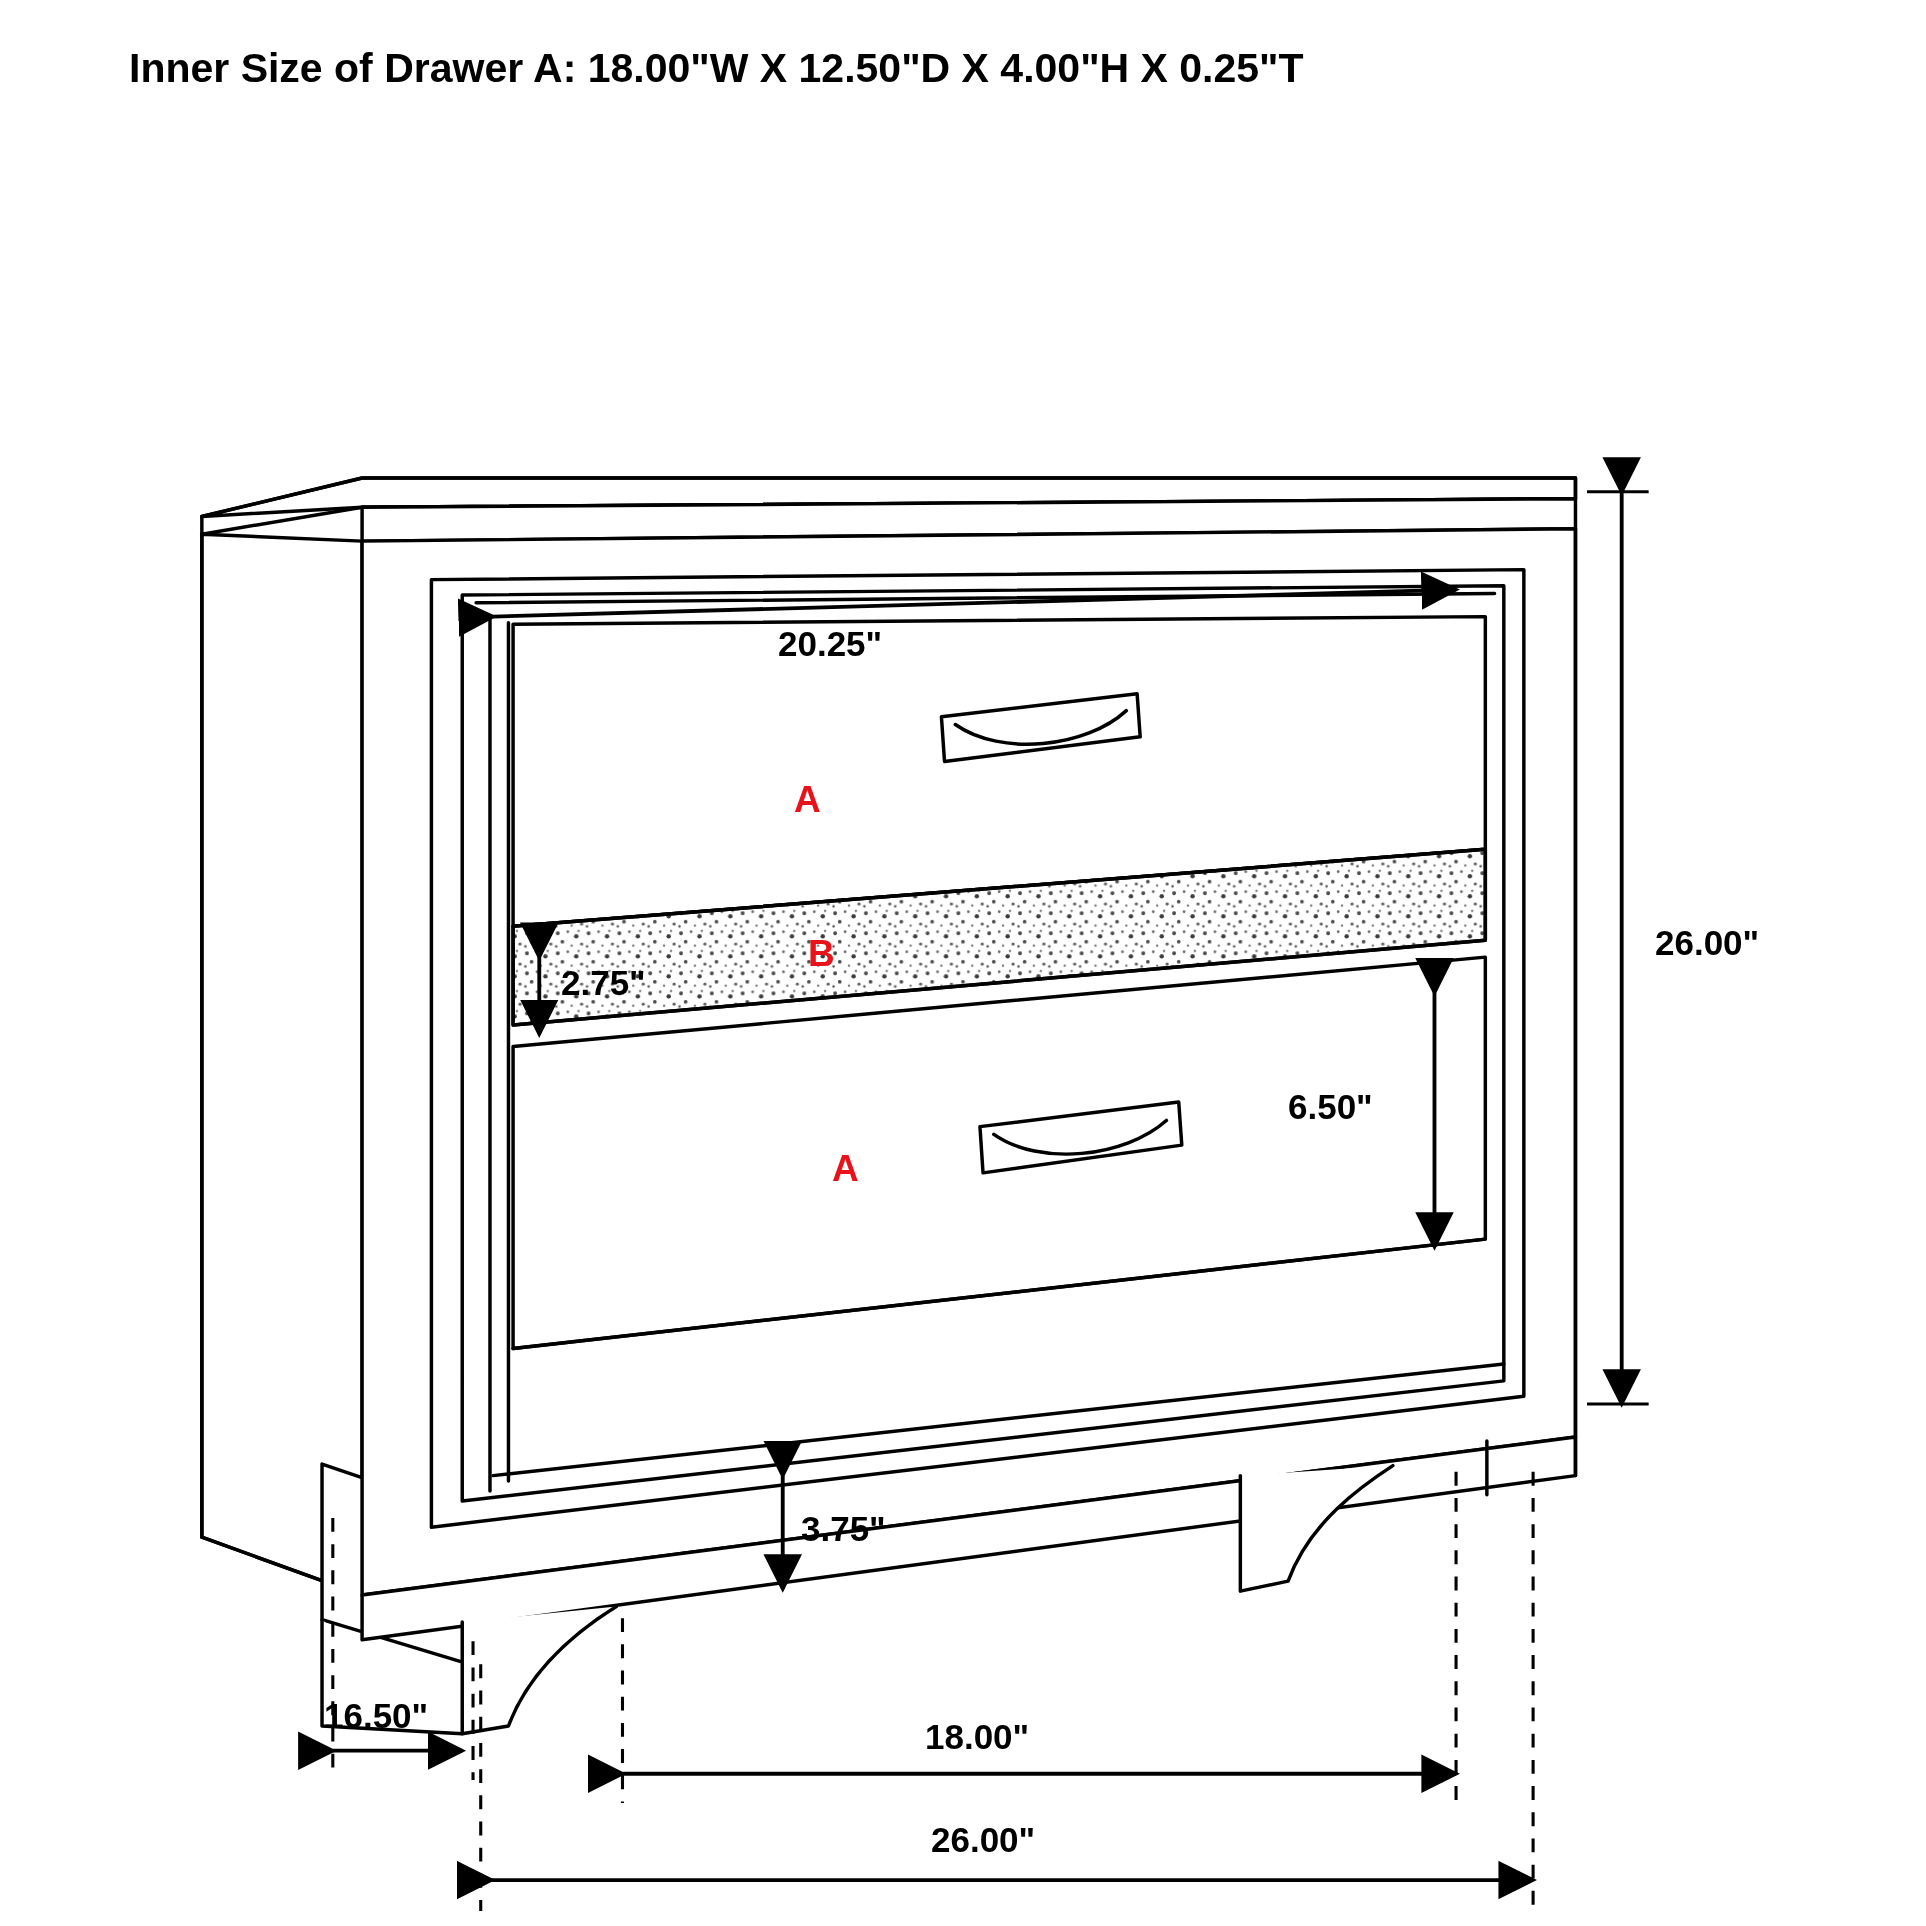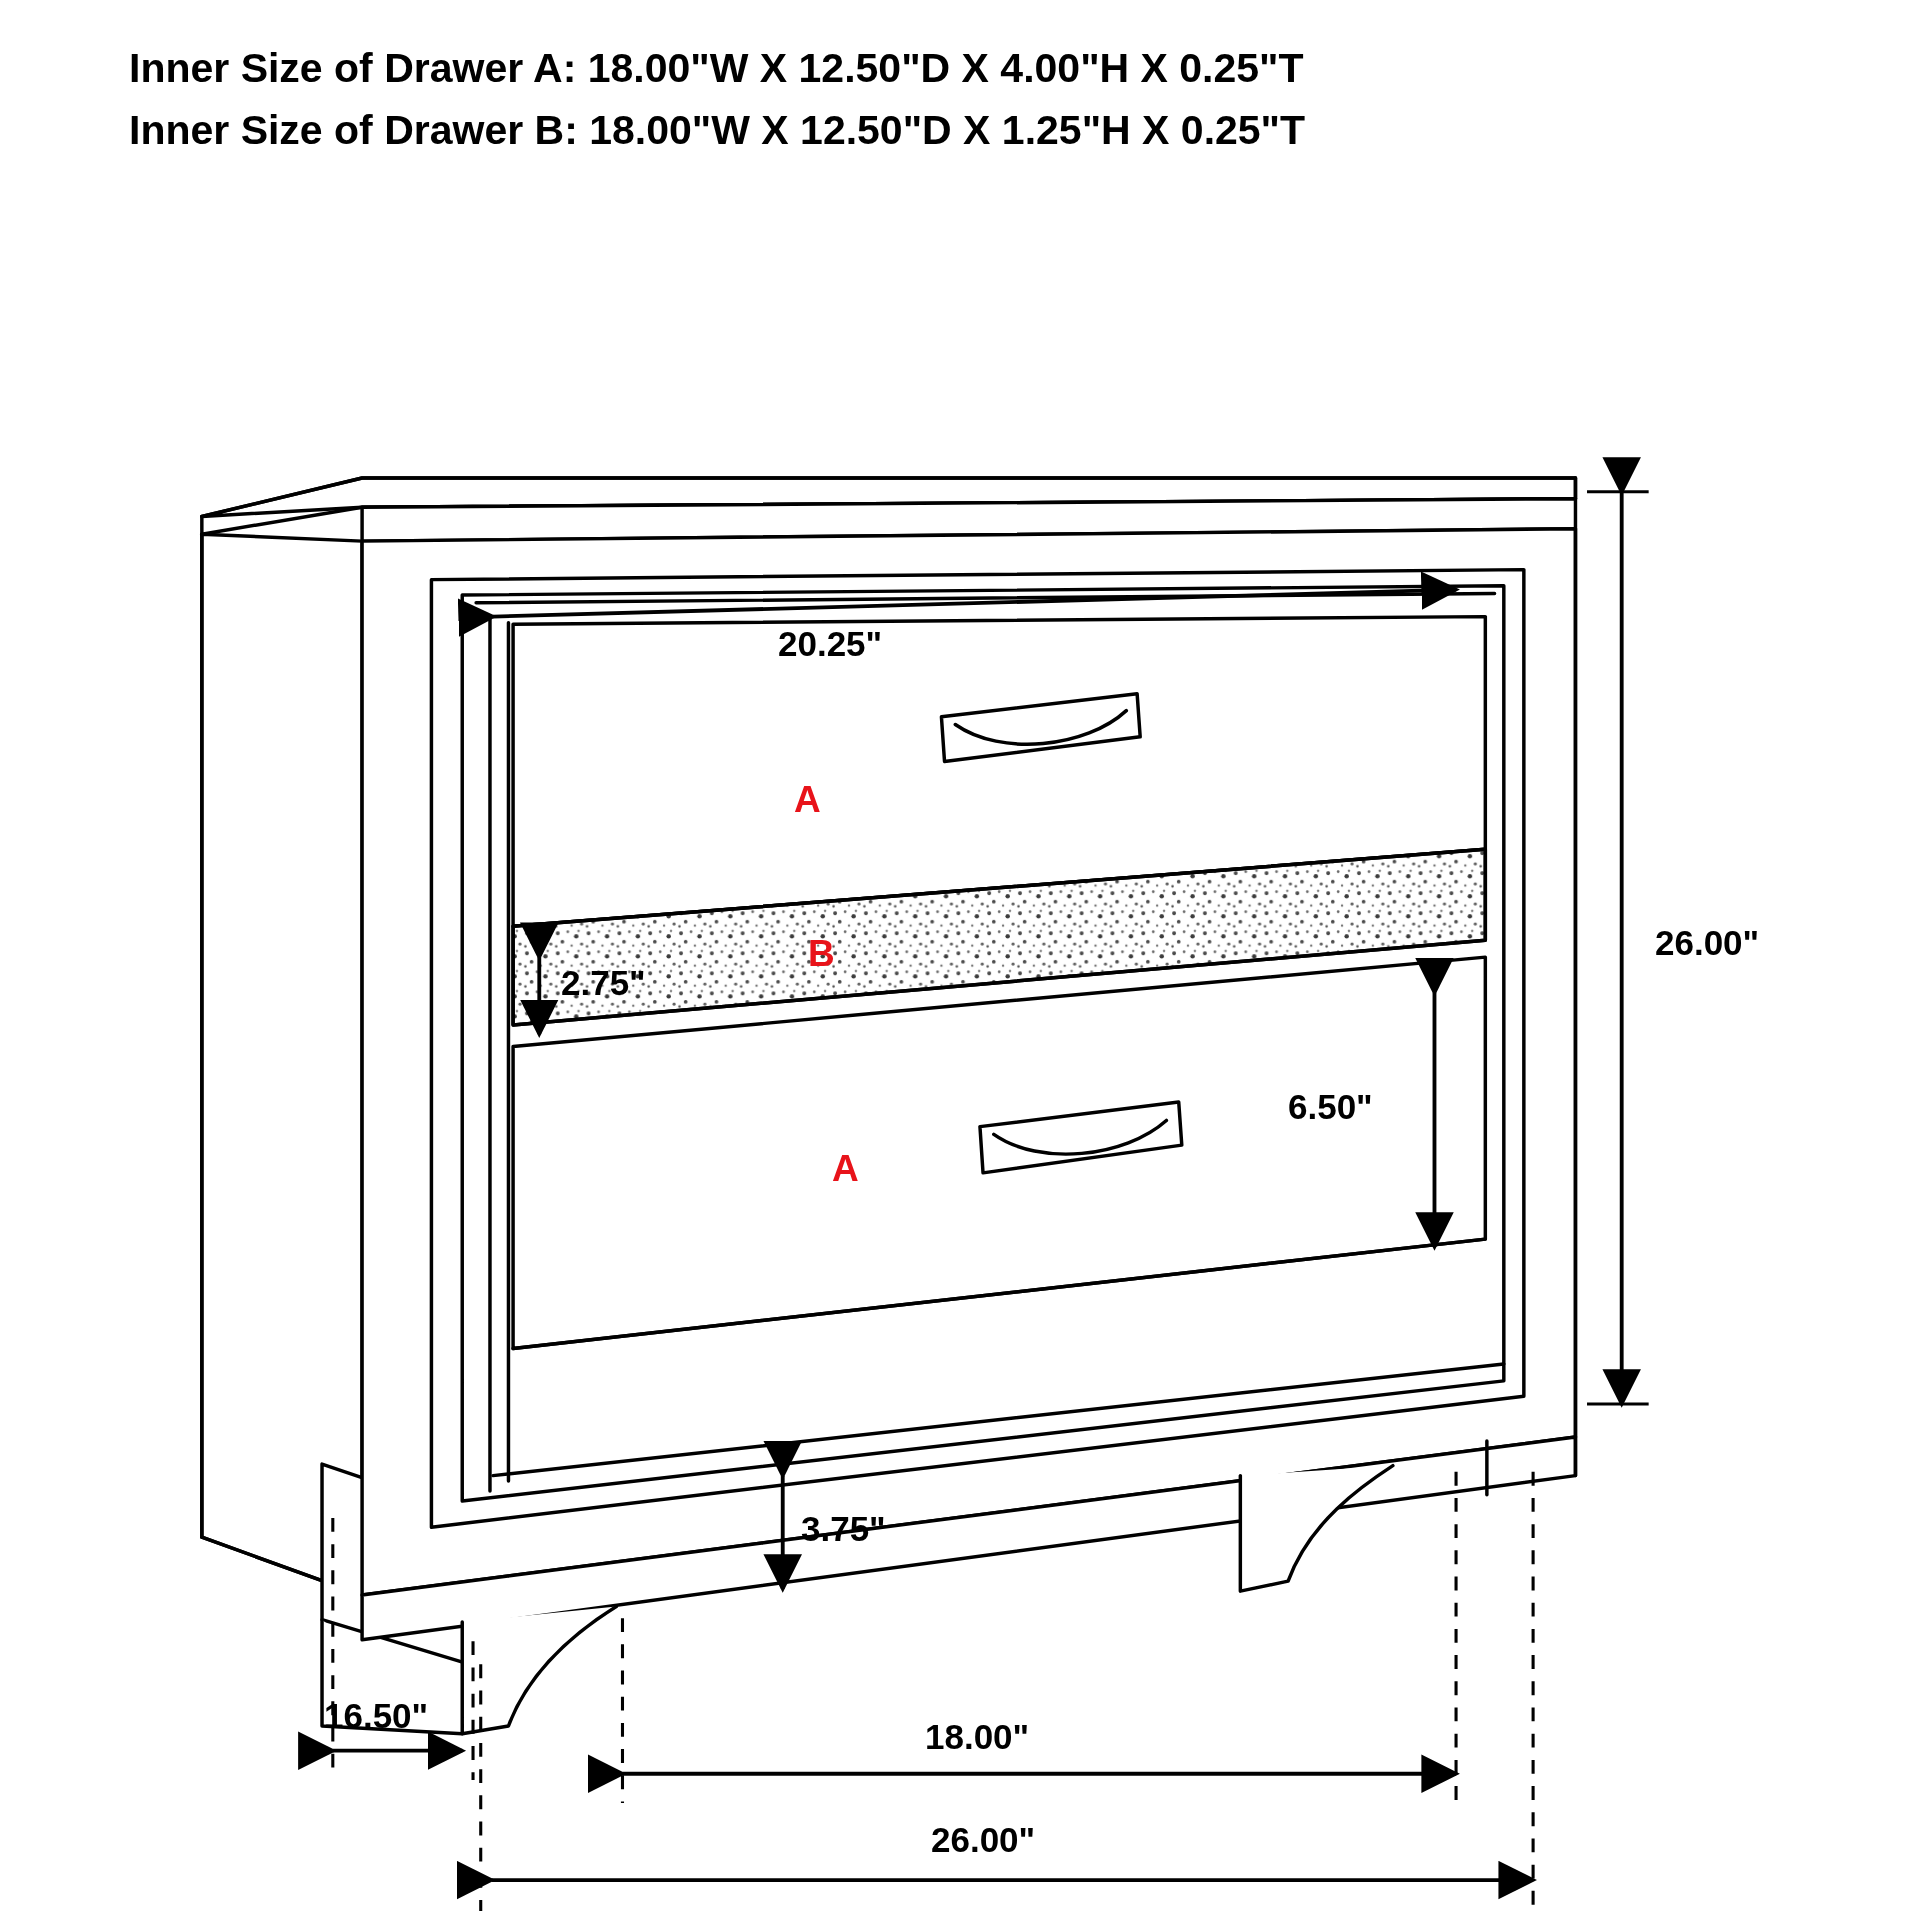--- a/index.html
+++ b/index.html
@@ -14,21 +14,20 @@
   .drawerlabel{position:absolute;font-weight:bold;color:#e8131a;font-size:37px;white-space:nowrap;}
 
   svg.art{position:absolute;left:0;top:0;width:1926px;height:1926px;}
 </style>
 </head>
 <body>
 
 <div id="stage">
 
   <div class="hdr hdr1">Inner Size of Drawer A: 18.00"W X 12.50"D X 4.00"H X 0.25"T</div>
-  <div class="hdr hdr2">Inner Size of Drawer B: 18.00"W X 12.50"D X 1.25"H X 0.25"T</div>
 
   <svg class="art" viewBox="0 0 2500 2500">
     <defs>
       <marker id="ah" markerWidth="16" markerHeight="16" refX="9" refY="5" orient="auto" markerUnits="strokeWidth">
         <path d="M0,0 L10,5 L0,10 z" fill="#000"></path>
       </marker>
       <pattern id="speck" x="0" y="0" width="40" height="26" patternUnits="userSpaceOnUse">
         <rect width="40" height="26" fill="#ffffff"></rect>
         <circle cx="4" cy="5" r="2.6" fill="#4a4a4a"></circle>
         <circle cx="17" cy="3" r="1.8" fill="#6a6a6a"></circle>

